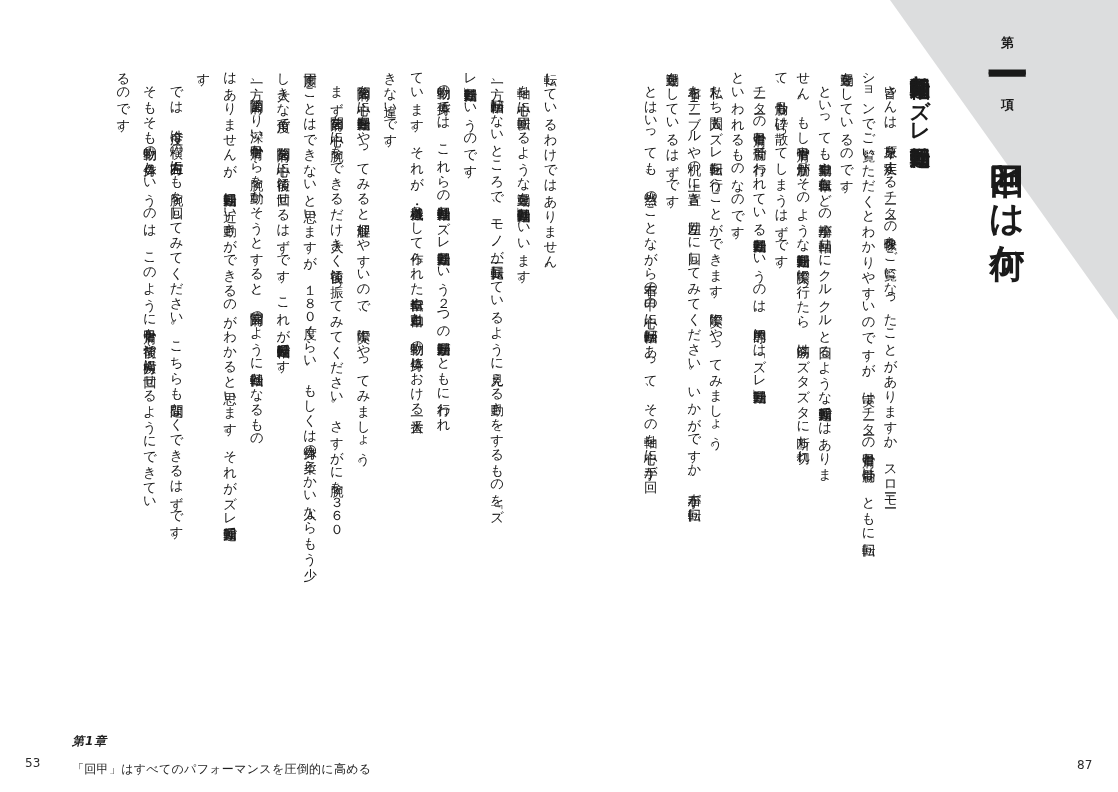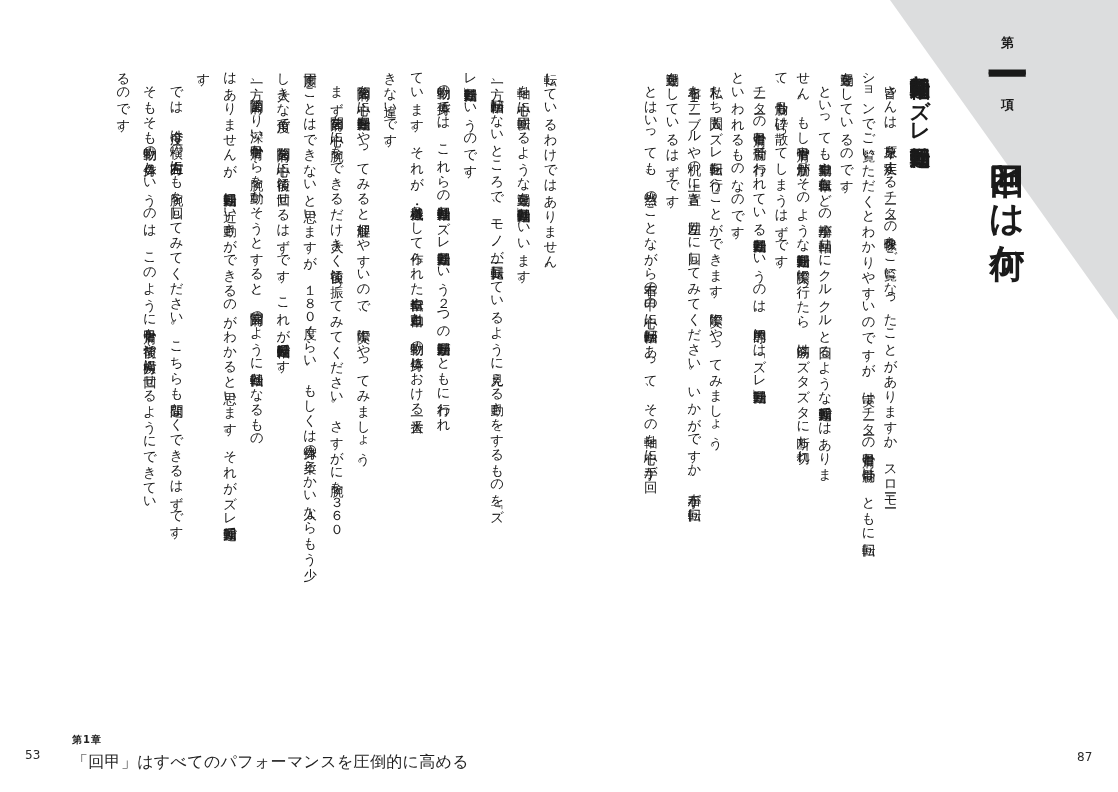--- a/index.html
+++ b/index.html
@@ -45,30 +45,30 @@
     color:var(--ink,#1a1a1a);
   }
   .vbody .col{white-space:nowrap;}
   .vbody--right{right:217px;}
   .vbody--right .col{line-height:21.8px;}
   .vbody--left{right:555px;}
   .vbody--left .col{line-height:26.7px;}
   
   .pagenum{
     position:absolute;font-family:"DejaVu Sans",sans-serif;
-    font-size:12px;color:#2a2a2a;
+    font-size:12px;color:#2a2a2a;margin-top:8px;
   }
   .pagenum--left{left:25px;top:748px;}
   .pagenum--right{left:1077px;top:750px;}
   .chapterbox{
     position:absolute;left:72px;top:733px;
     font-family:"DejaVu Sans",sans-serif;color:#1f1f1f;
   }
-  .chapterbox .clabel{font-size:10px;font-weight:700;letter-spacing:1px;}
-  .chapterbox .ctitle{font-size:16px;margin-top:5px;letter-spacing:0.3px;}
+  .chapterbox .clabel{font-size:12px;font-weight:700;letter-spacing:1px;font-style:italic;}
+  .chapterbox .ctitle{font-size:12px;margin-top:11px;letter-spacing:0.3px;}
 </style>
 </head>
 <body>
 
 <div class="sheet">
 
   <div class="corner"></div>
 
   <div class="kicker">
     <span class="ksmall">第</span>

